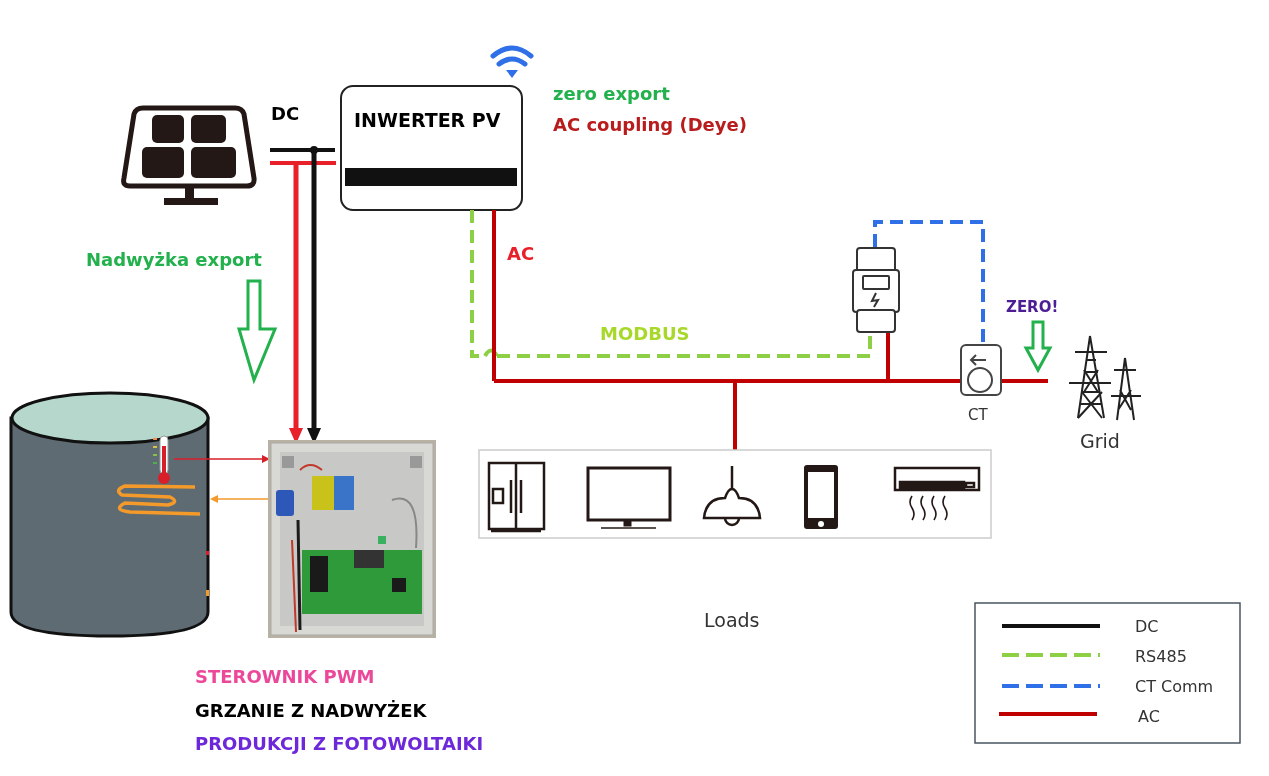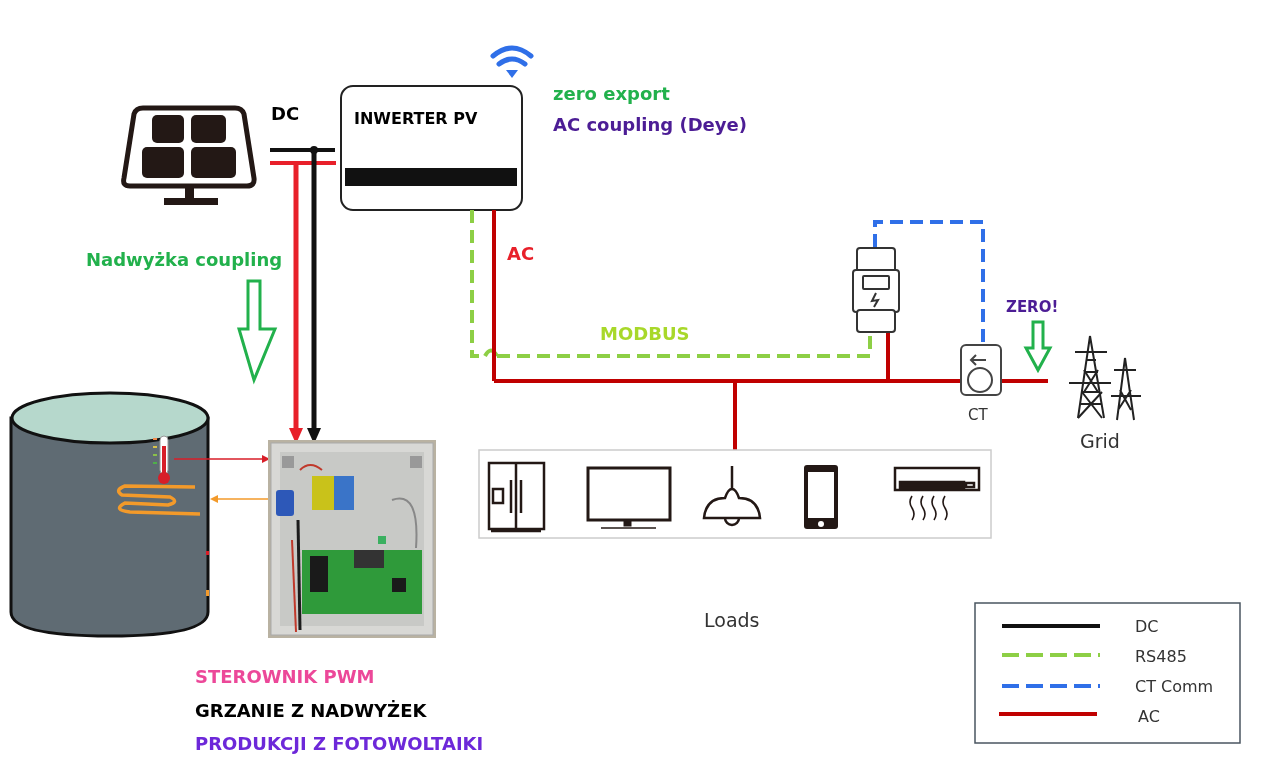--- a/index.html
+++ b/index.html
@@ -158,26 +158,26 @@
   </g>
 
   <rect x="975" y="603" width="265" height="140" fill="#fff" stroke="#4a5560" stroke-width="1.5"></rect>
   <line x1="1002" y1="626" x2="1100" y2="626" stroke="#111" stroke-width="4"></line>
   <line x1="1002" y1="655" x2="1100" y2="655" stroke="#8dcf45" stroke-width="4" stroke-dasharray="17,7"></line>
   <line x1="1002" y1="686" x2="1100" y2="686" stroke="#2f6fe8" stroke-width="4" stroke-dasharray="17,7"></line>
   <line x1="999" y1="714" x2="1097" y2="714" stroke="#c00000" stroke-width="4"></line>
 </svg>
 
 <div class="lbl" style="left:271px;top:103px;font-size:18px;color:#000;">DC</div>
-<div class="lbl" style="left:354px;top:109px;font-size:16px;color:#000;text-align:center;">INWERTER PV</div>
+<div class="lbl" style="left:354px;top:109px;font-size:19px;color:#000;text-align:center;">INWERTER PV</div>
 <div class="lbl" style="left:553px;top:83px;font-size:18px;color:#22b14c;">zero export</div>
-<div class="lbl" style="left:553px;top:114px;font-size:18px;color:#4c1d95;">AC coupling (Deye)</div>
+<div class="lbl" style="left:553px;top:114px;font-size:18px;color:#b91c1c;">AC coupling (Deye)</div>
 <div class="lbl" style="left:507px;top:243px;font-size:18px;color:#e8202a;">AC</div>
 <div class="lbl" style="left:600px;top:323px;font-size:18px;color:#a8d82a;">MODBUS</div>
-<div class="lbl" style="left:86px;top:249px;font-size:18px;color:#22b14c;">Nadwyżka coupling</div>
+<div class="lbl" style="left:86px;top:249px;font-size:18px;color:#22b14c;">Nadwyżka export</div>
 <div class="lbl" style="left:1006px;top:298px;font-size:15px;color:#4c1d95;">ZERO!</div>
 <div class="thin" style="left:968px;top:406px;font-size:15px;">CT</div>
 <div class="thin" style="left:1080px;top:430px;font-size:19px;">Grid</div>
 <div class="thin" style="left:704px;top:565px;font-size:19px;margin-top:44px;">Loads</div>
 <div class="lbl" style="left:195px;top:666px;font-size:18px;color:#ec4899;">STEROWNIK PWM</div>
 <div class="lbl" style="left:195px;top:700px;font-size:18px;color:#000;">GRZANIE Z NADWYŻEK</div>
 <div class="lbl" style="left:195px;top:733px;font-size:18px;color:#6d28d9;">PRODUKCJI Z FOTOWOLTAIKI</div>
 
 <div class="thin" style="left:1135px;top:617px;font-size:16px;">DC</div>
 <div class="thin" style="left:1135px;top:647px;font-size:16px;">RS485</div>

